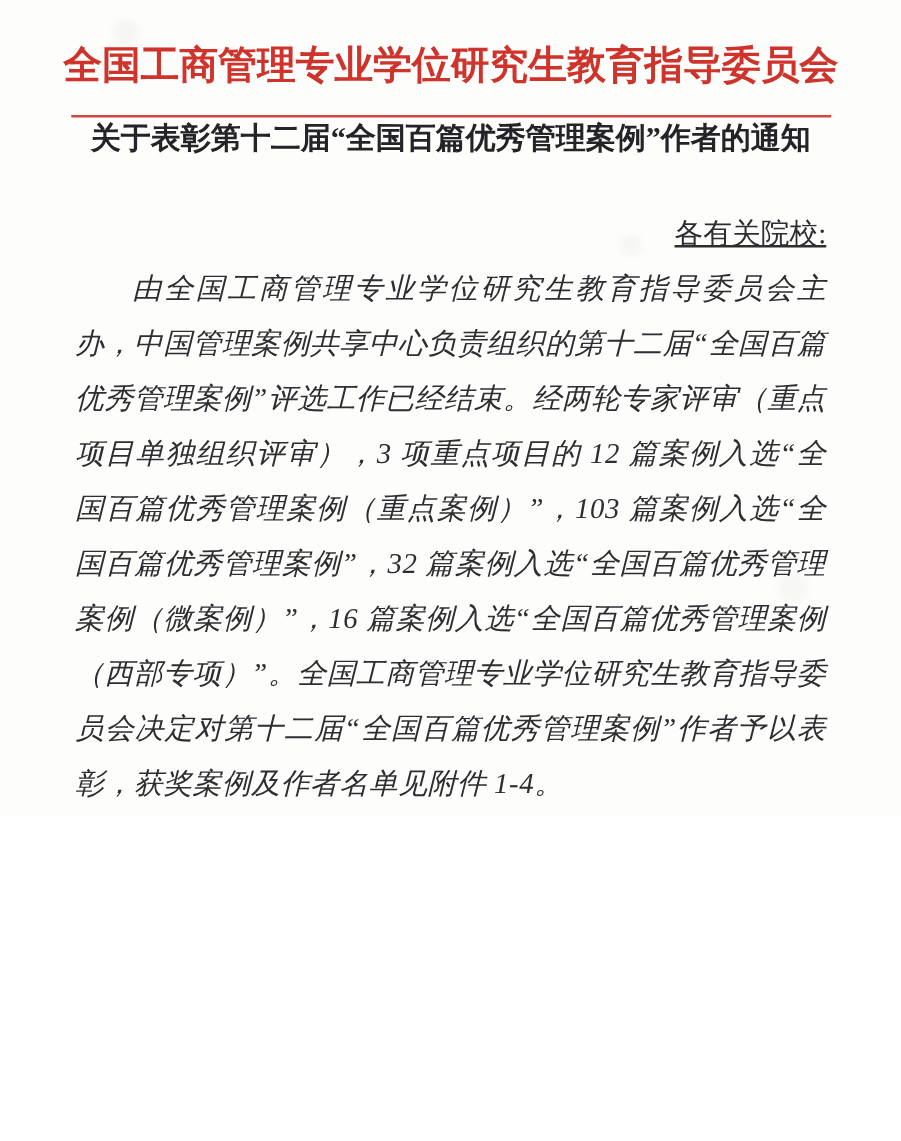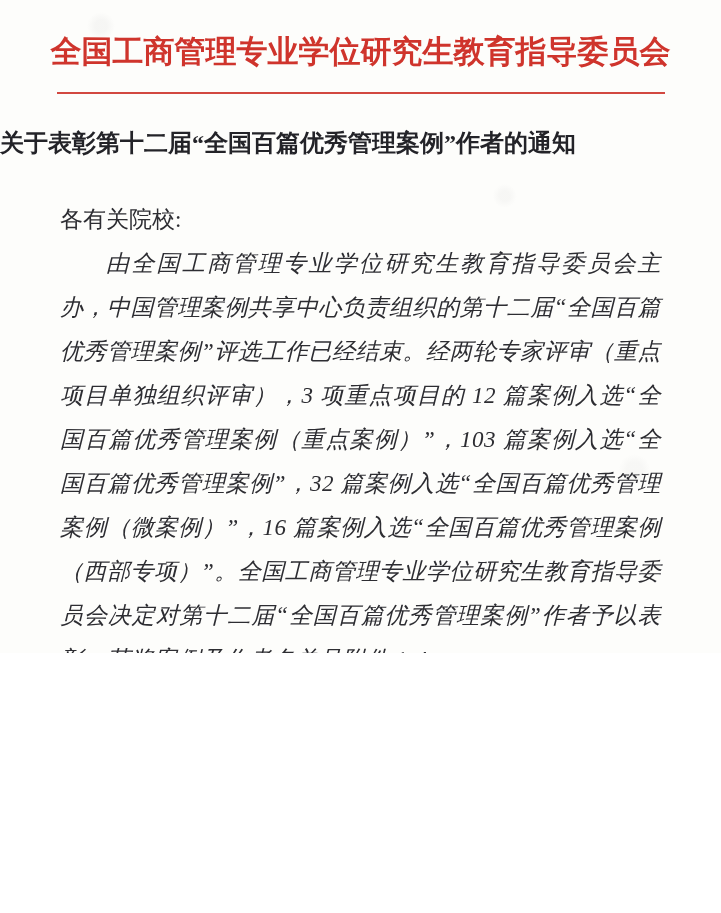--- a/index.html
+++ b/index.html
@@ -38,35 +38,34 @@
     white-space: nowrap;
   }
   .divider {
     width: 608px;
     margin: 19px auto 0 auto;
     border: none;
     border-top: 2px solid var(--divider-red);
     height: 0;
   }
   .notice-title {
-    margin-top: 33px;
-    text-align: left;
+    text-align: center;
     font-size: 24px;
     font-weight: bold;
     color: #232328;
     letter-spacing: 0px;
     white-space: nowrap;
   }
   .content {
     margin: 39px 60px 0 60px;
     font-size: 23px;
     line-height: 44px;
     color: var(--ink);
   }
-  .salutation { text-align: left; }
+  .salutation { text-align: right; text-decoration: underline; }
   .paragraph {
     text-indent: 2em;
     text-align: justify;
     text-justify: inter-character;
     letter-spacing: 0.5px;
     font-style: italic;
   }
   .sign-name {
     position: absolute;
     top: 786px;

